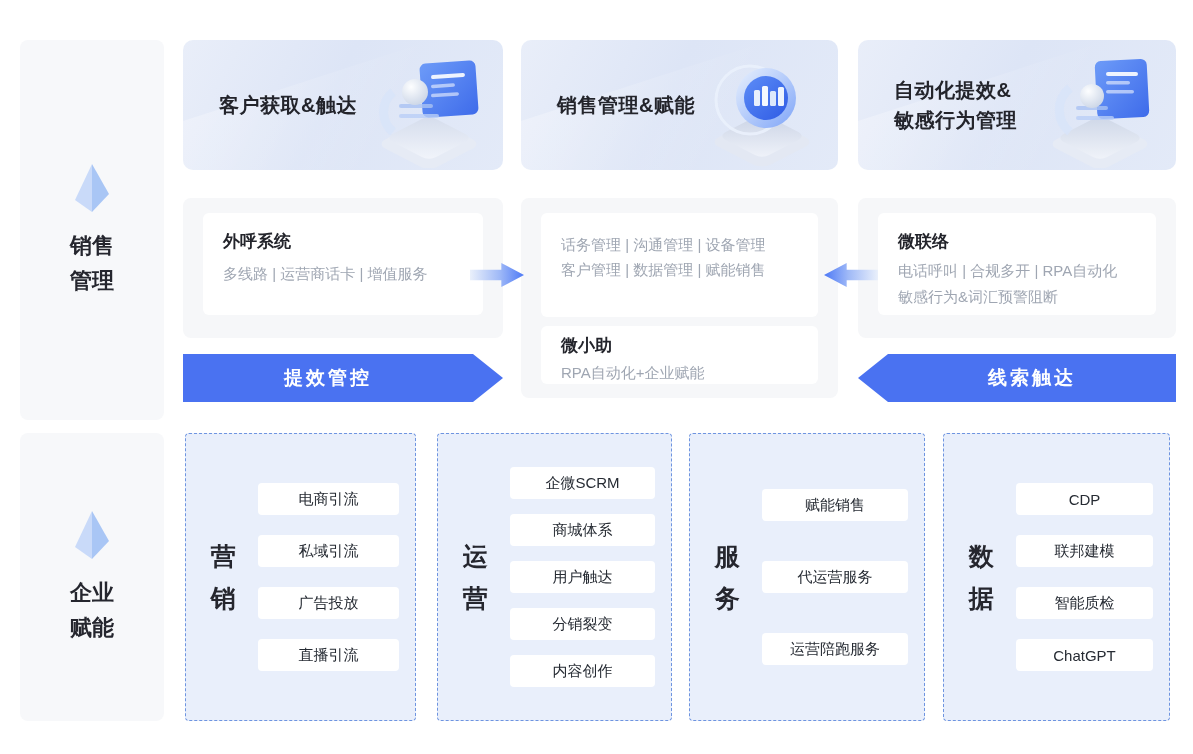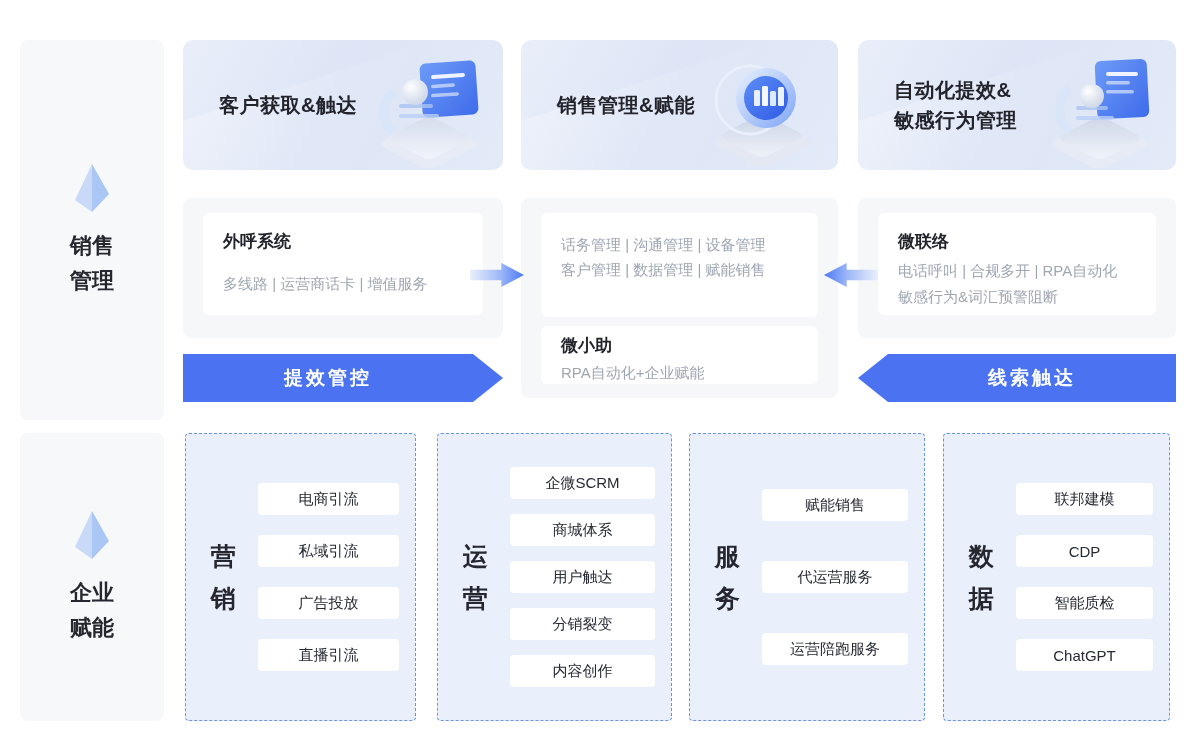--- a/index.html
+++ b/index.html
@@ -30,21 +30,21 @@
   
   .prod { position:absolute; top:198px; background:#F6F7F9; border-radius:8px; }
   .pc1 { left:183px; width:320px; height:140px; }
   .pc2 { left:521px; width:317px; height:200px; }
   .pc3 { left:858px; width:318px; height:140px; }
   .white-card { position:absolute; left:20px; right:20px; background:#ffffff; border-radius:6px; padding:17px 20px; }
   .wc-main { top:15px; height:102px; }
   .wc2-a { top:15px; height:104px; padding:14px 20px; }
   .wc2-b { top:128px; height:58px; padding:8px 20px; }
   .prod-title { font-size:17px; font-weight:700; color:#23242B; }
-  .prod-sub { font-size:15px; color:#9FA6B2; margin-top:19px; line-height:1.55; }
+  .prod-sub { font-size:15px; color:#9FA6B2; margin-top:9px; line-height:1.55; }
   .prod-sub.tight { margin-top:6px; }
 
   
   .flow-arrow { position:absolute; top:263px; width:54px; height:24px; }
   .flow-right { left:470px;
     background:linear-gradient(90deg,#EAF0FB 0%,#9FB9F7 55%,#4D79F6 100%);
     clip-path:polygon(0 28%,58% 28%,58% 0,100% 50%,58% 100%,58% 72%,0 72%); }
   .flow-left { left:824px;
     background:linear-gradient(270deg,#EAF0FB 0%,#9FB9F7 55%,#4D79F6 100%);
     clip-path:polygon(100% 28%,42% 28%,42% 0,0 50%,42% 100%,42% 72%,100% 72%); }
@@ -264,20 +264,20 @@
       <div class="group-item">代运营服务</div>
       <div class="group-item">运营陪跑服务</div>
     </div>
   </div>
 
   <div class="group-card gc4">
     <div class="group-label-col">
       <div class="v-label">数据</div>
     </div>
     <div class="group-items gap-4">
+      <div class="group-item">CDP</div>
       <div class="group-item">联邦建模</div>
-      <div class="group-item">CDP</div>
       <div class="group-item">智能质检</div>
       <div class="group-item">ChatGPT</div>
     </div>
   </div>
 
 </div>
 
 </body></html>

